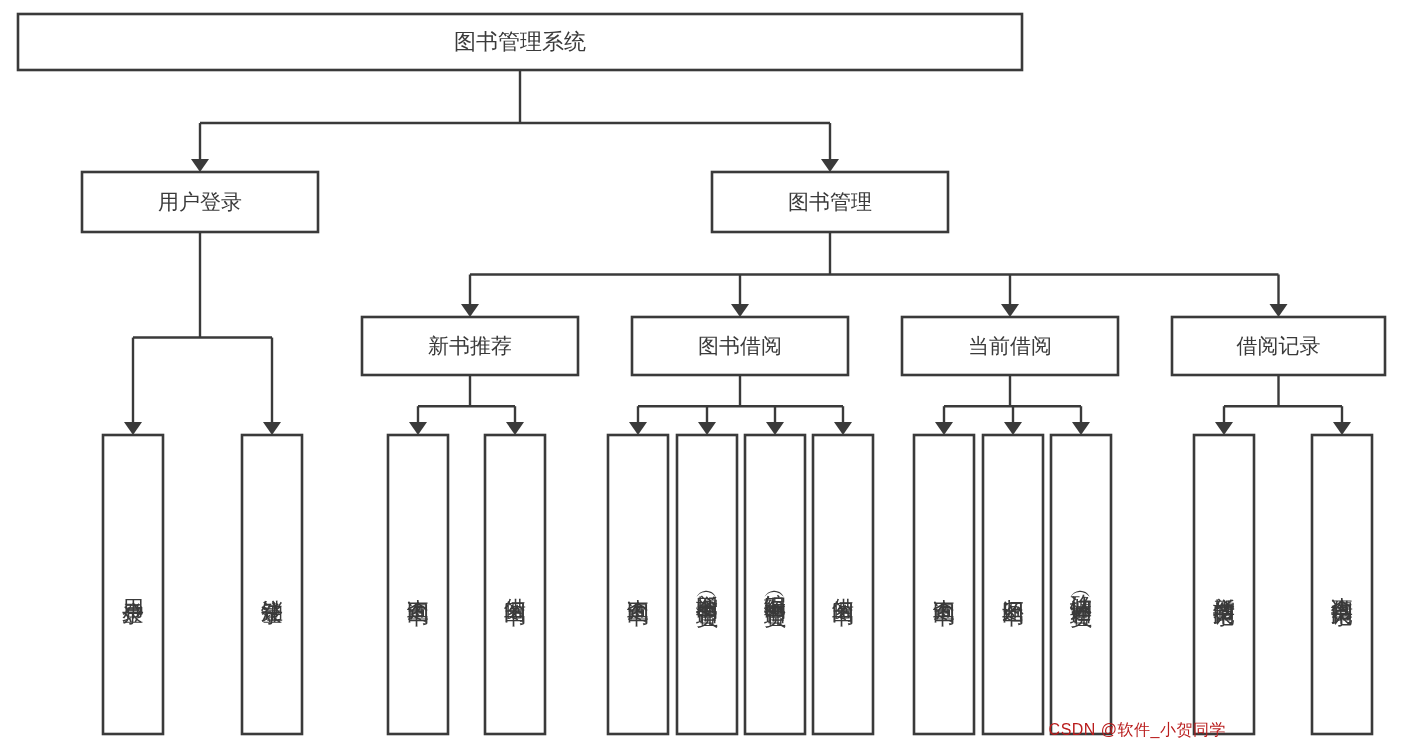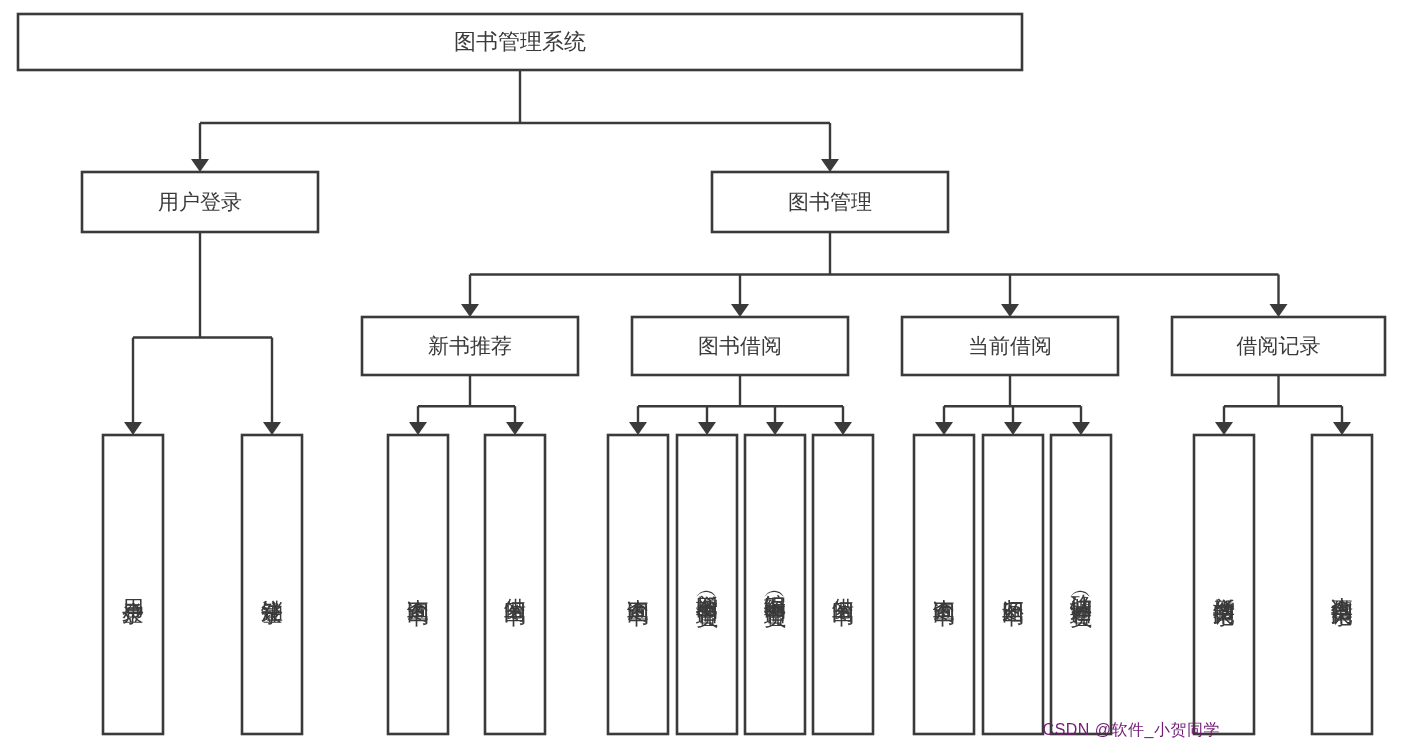--- a/index.html
+++ b/index.html
@@ -62,25 +62,25 @@
     font-family: "Liberation Sans", "DejaVu Sans", sans-serif;
     font-size: 22px;
     color: #3a3a3a;
     letter-spacing: 2px;
     line-height: 1;
     white-space: nowrap;
     pointer-events: none;
   }
   .watermark {
     position: absolute;
-    right: 30px;
+    right: 24px;
     bottom: 6px;
     font-family: "Liberation Sans", "DejaVu Sans", sans-serif;
     font-size: 16px;
-    color: #701a75;
+    color: #b91c1c;
     letter-spacing: 0.5px;
     white-space: nowrap;
   }
 </style>
 </head>
 <body>
 
 <div id="diagram-root">
 
   <svg class="flow" viewBox="0 0 1405 747" xmlns="http://www.w3.org/2000/svg">

